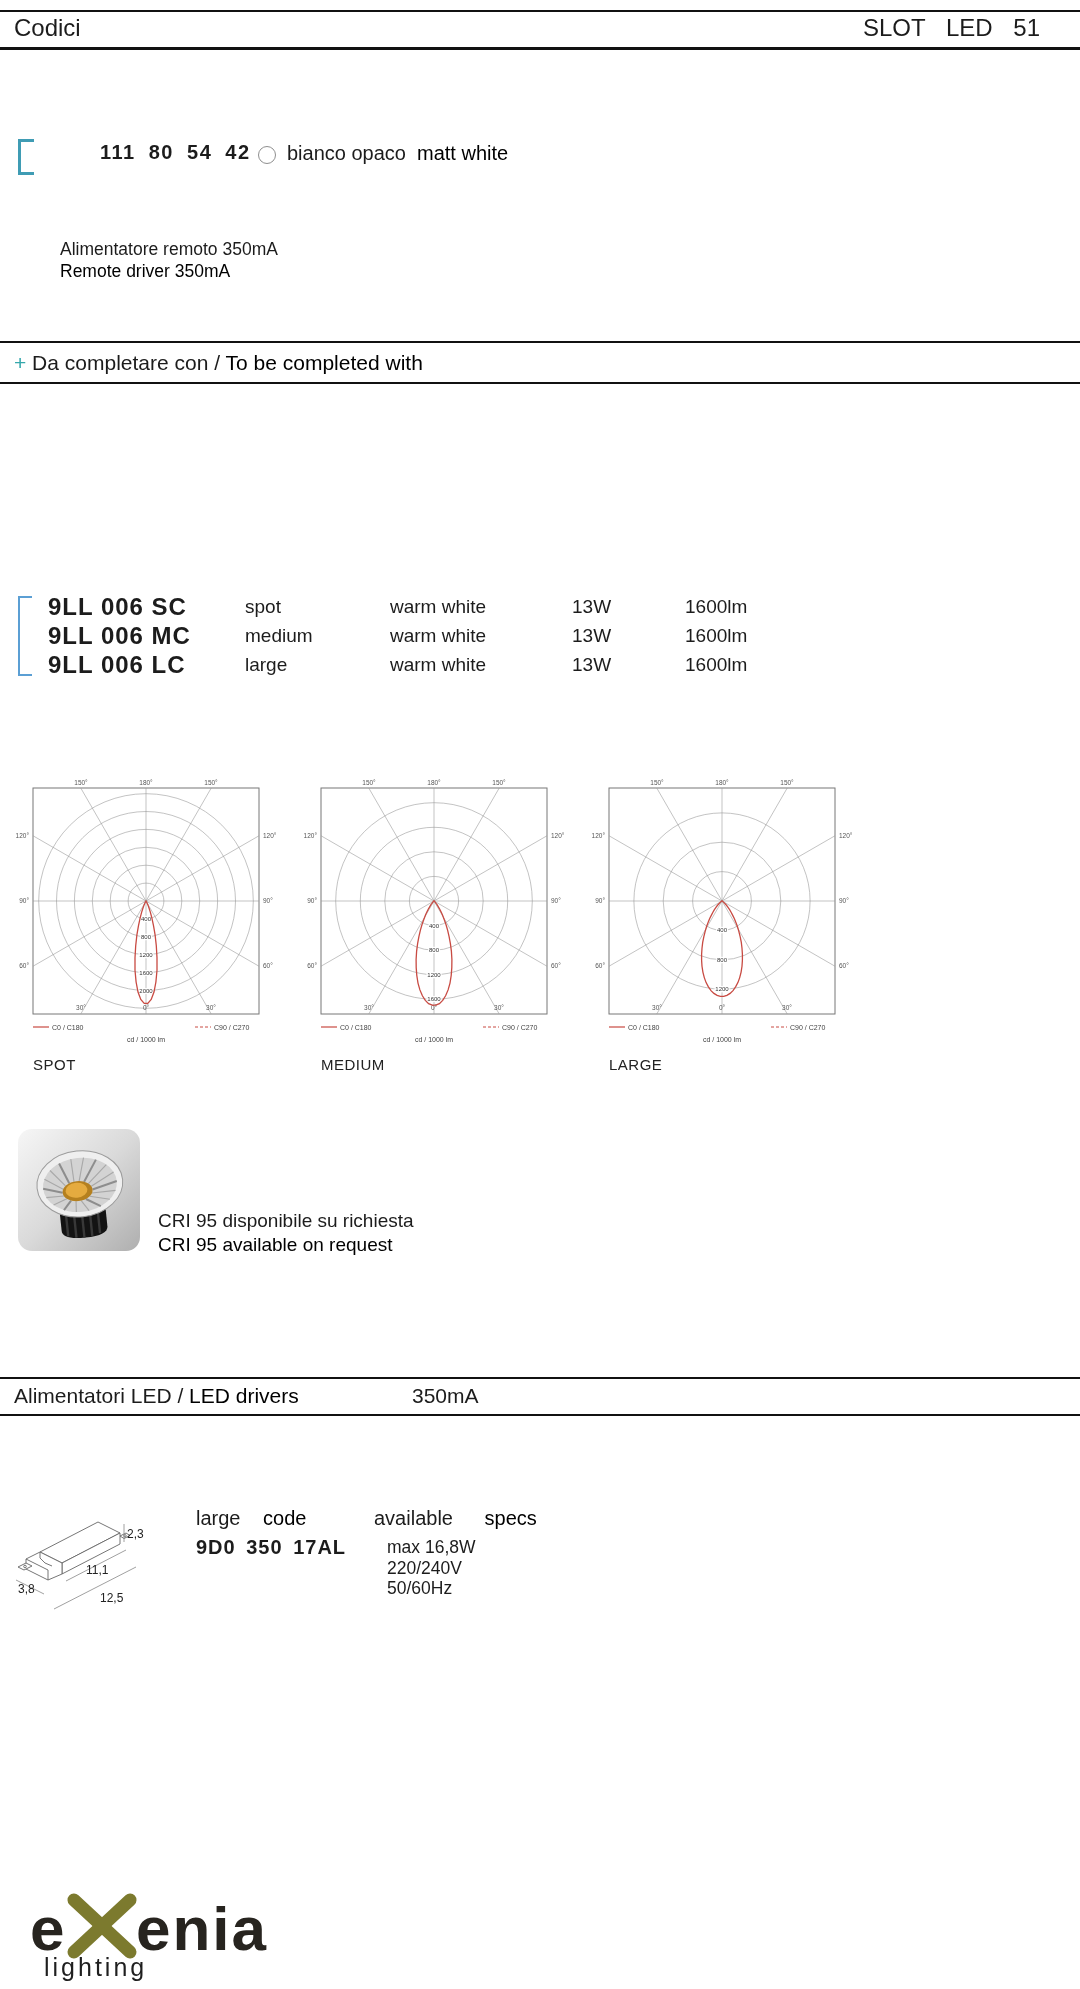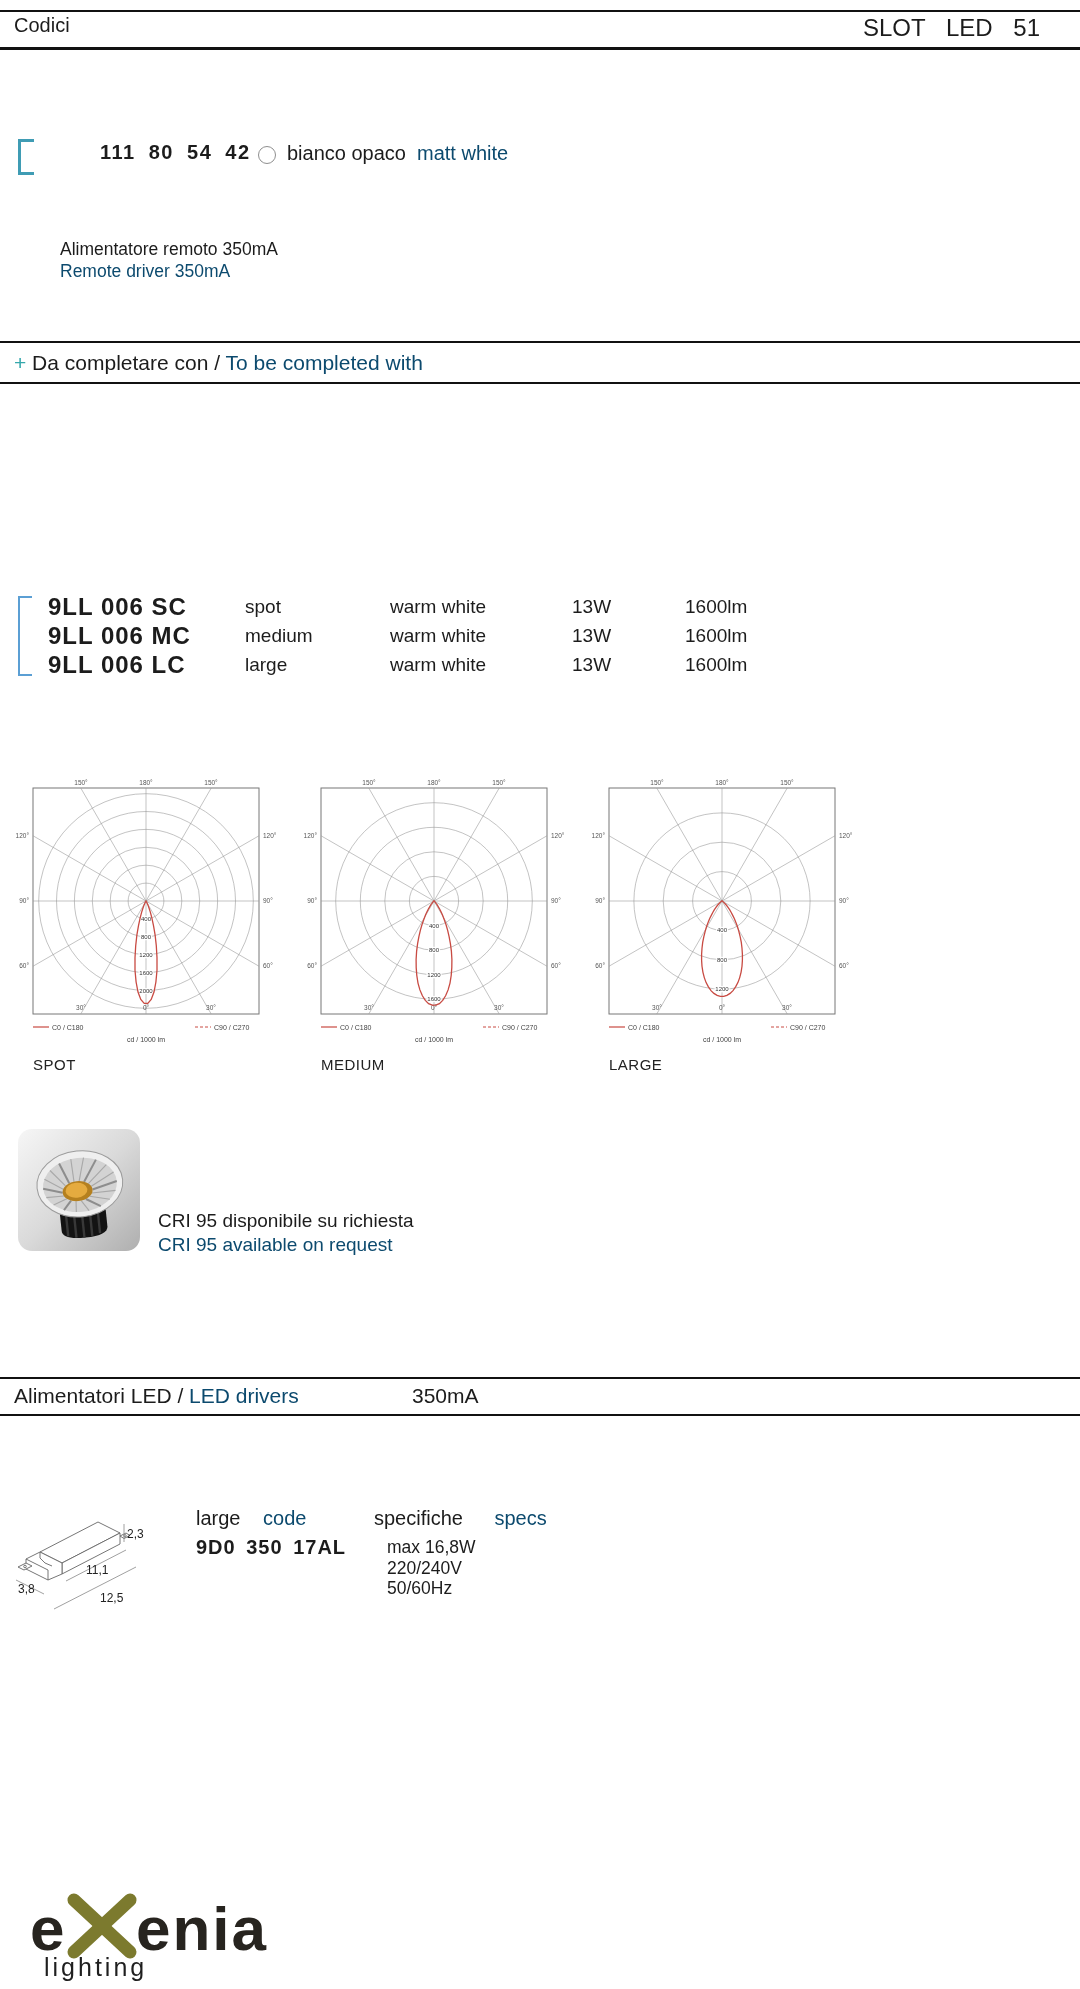--- a/index.html
+++ b/index.html
@@ -2,24 +2,24 @@
 <html><head>
 <meta charset="utf-8">
 <style>
   html,body{margin:0;padding:0;background:#fff;}
   .page{
     position:relative;width:1080px;height:1989px;background:#ffffff;
     font-family:"Liberation Sans",sans-serif;color:#1c1c1c;overflow:hidden;
   }
   .abs{position:absolute;}
   .rule{position:absolute;left:0;right:0;background:#111;}
-  .hdr-title{font-size:20px;}
+  .hdr-title{font-size:24px;}
   .hdr-right{font-size:24px;}
   .hdr-right span{margin-left:14px;}
-  .gray{color:#0c4a6e;}
+  .gray{color:#000000;}
   .teal{color:#35a8ac;}
   .code-bracket{
     position:absolute;width:13px;height:30px;
     border-left:3px solid #3f9cb4;border-top:3px solid #3f9cb4;border-bottom:3px solid #3f9cb4;
   }
   .big-code{font-size:20px;font-weight:bold;letter-spacing:1.5px;word-spacing:6px;margin-left:48px;}
   .finish-dot{
     position:absolute;width:16px;height:16px;border:1.5px solid #8f8f8f;border-radius:50%;background:#fff;
   }
   .t20{font-size:20px;}
@@ -318,21 +318,21 @@
       <text x="86" y="106">12,5</text>
     </g>
   </svg>
 
   <div class="abs label-pair" style="left:196px;top:1507px;">
     <span>large</span>
     <span class="gray" style="margin-left:17px;">code</span>
   </div>
   <div class="abs drv-code" style="left:196px;top:1536px;">9D0 350 17AL</div>
   <div class="abs label-pair" style="left:374px;top:1507px;">
-    <span>specifiche</span>
+    <span>available</span>
     <span class="gray" style="margin-left:26px;">specs</span>
   </div>
   <div class="abs spec-lines" style="left:387px;top:1537px;">
     <div>max 16,8W</div>
     <div>220/240V</div>
     <div>50/60Hz</div>
   </div>
 
   <svg class="abs" style="left:30px;top:1884px;" width="300" height="100" viewBox="0 0 300 100">
     <text x="0" y="66" font-size="62" font-weight="bold" fill="#27241f">e</text>

